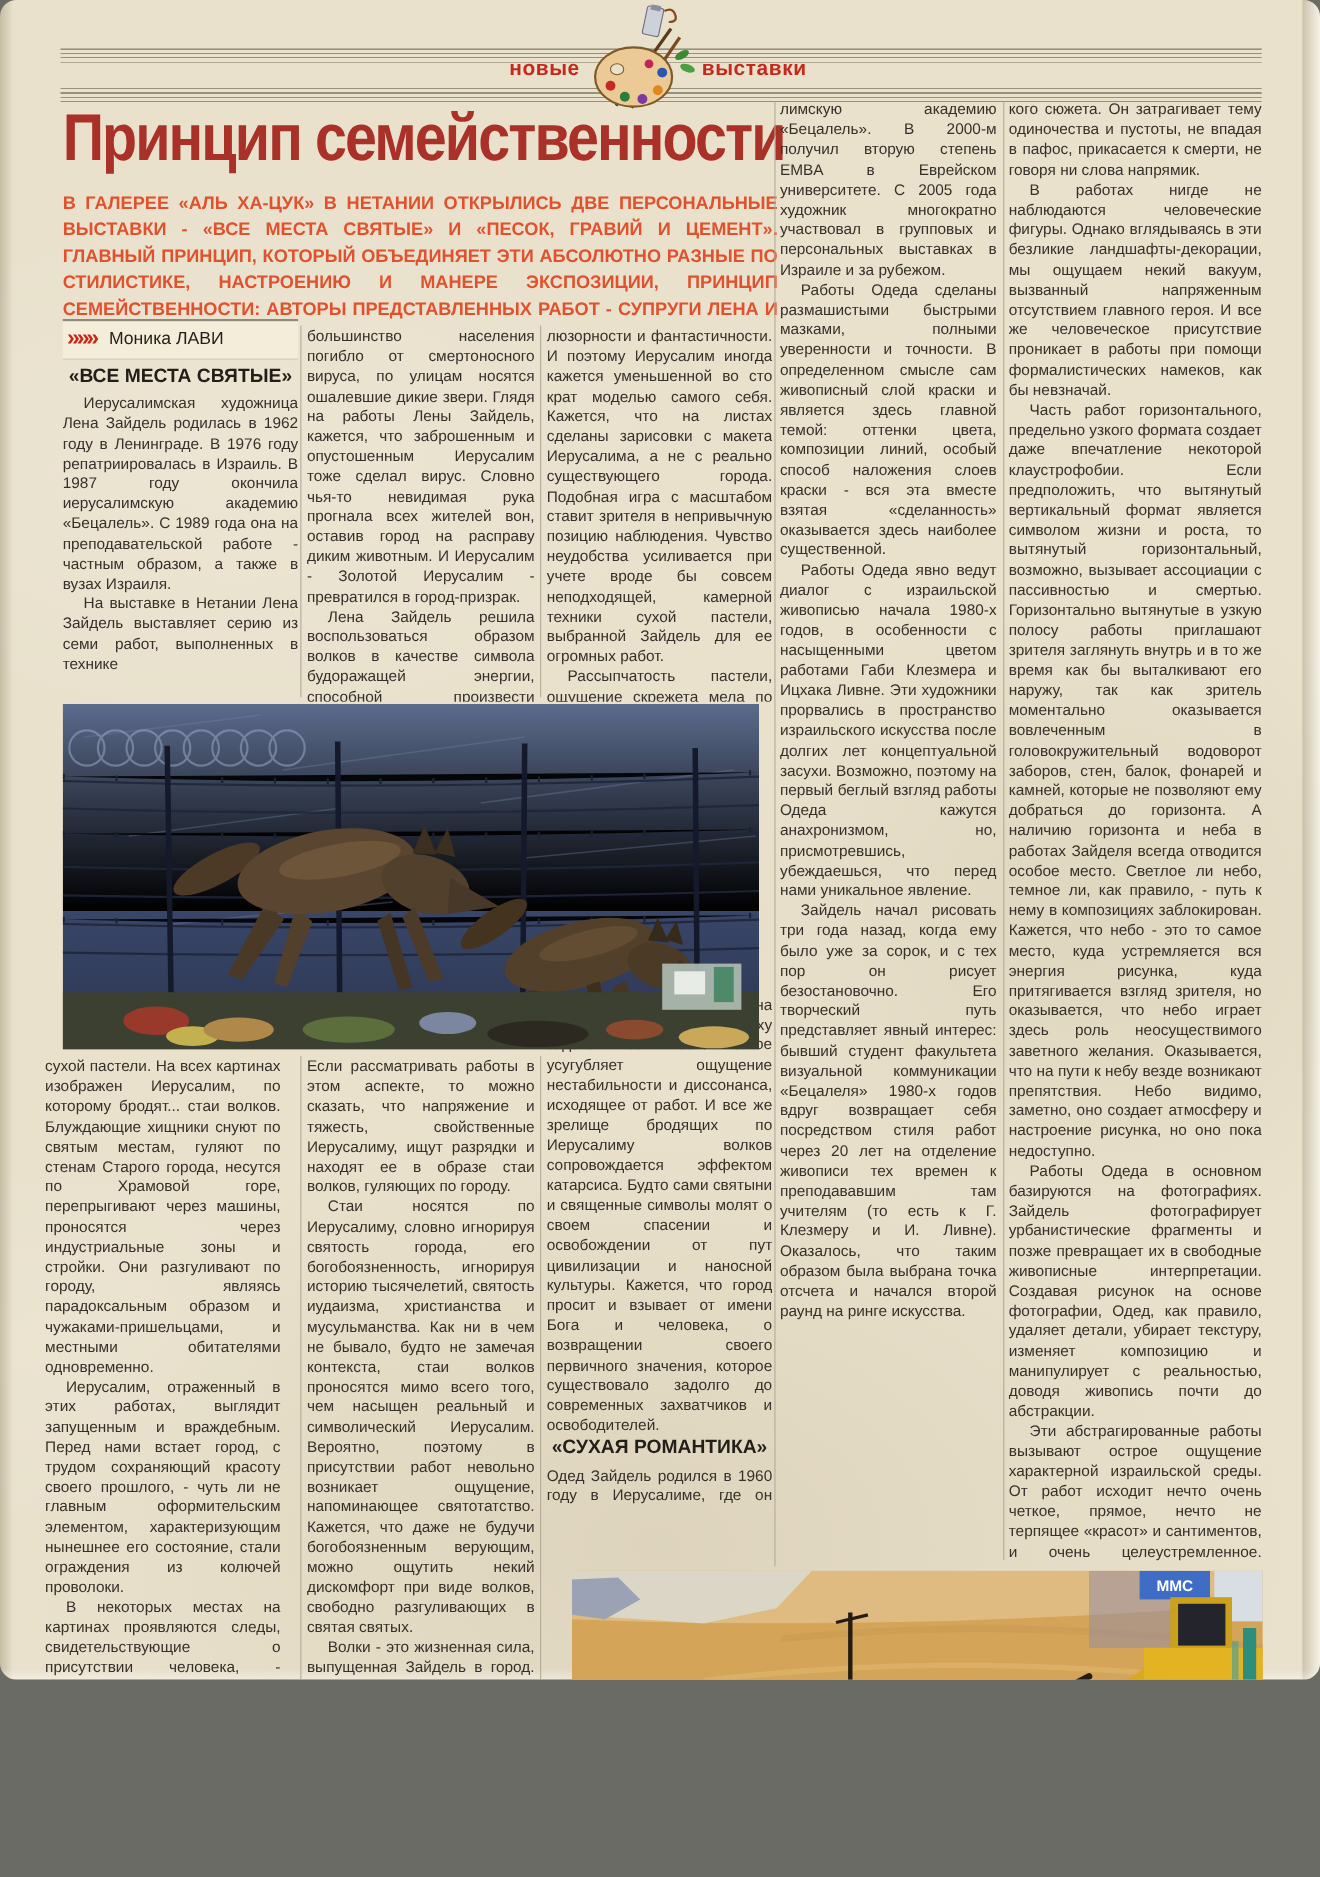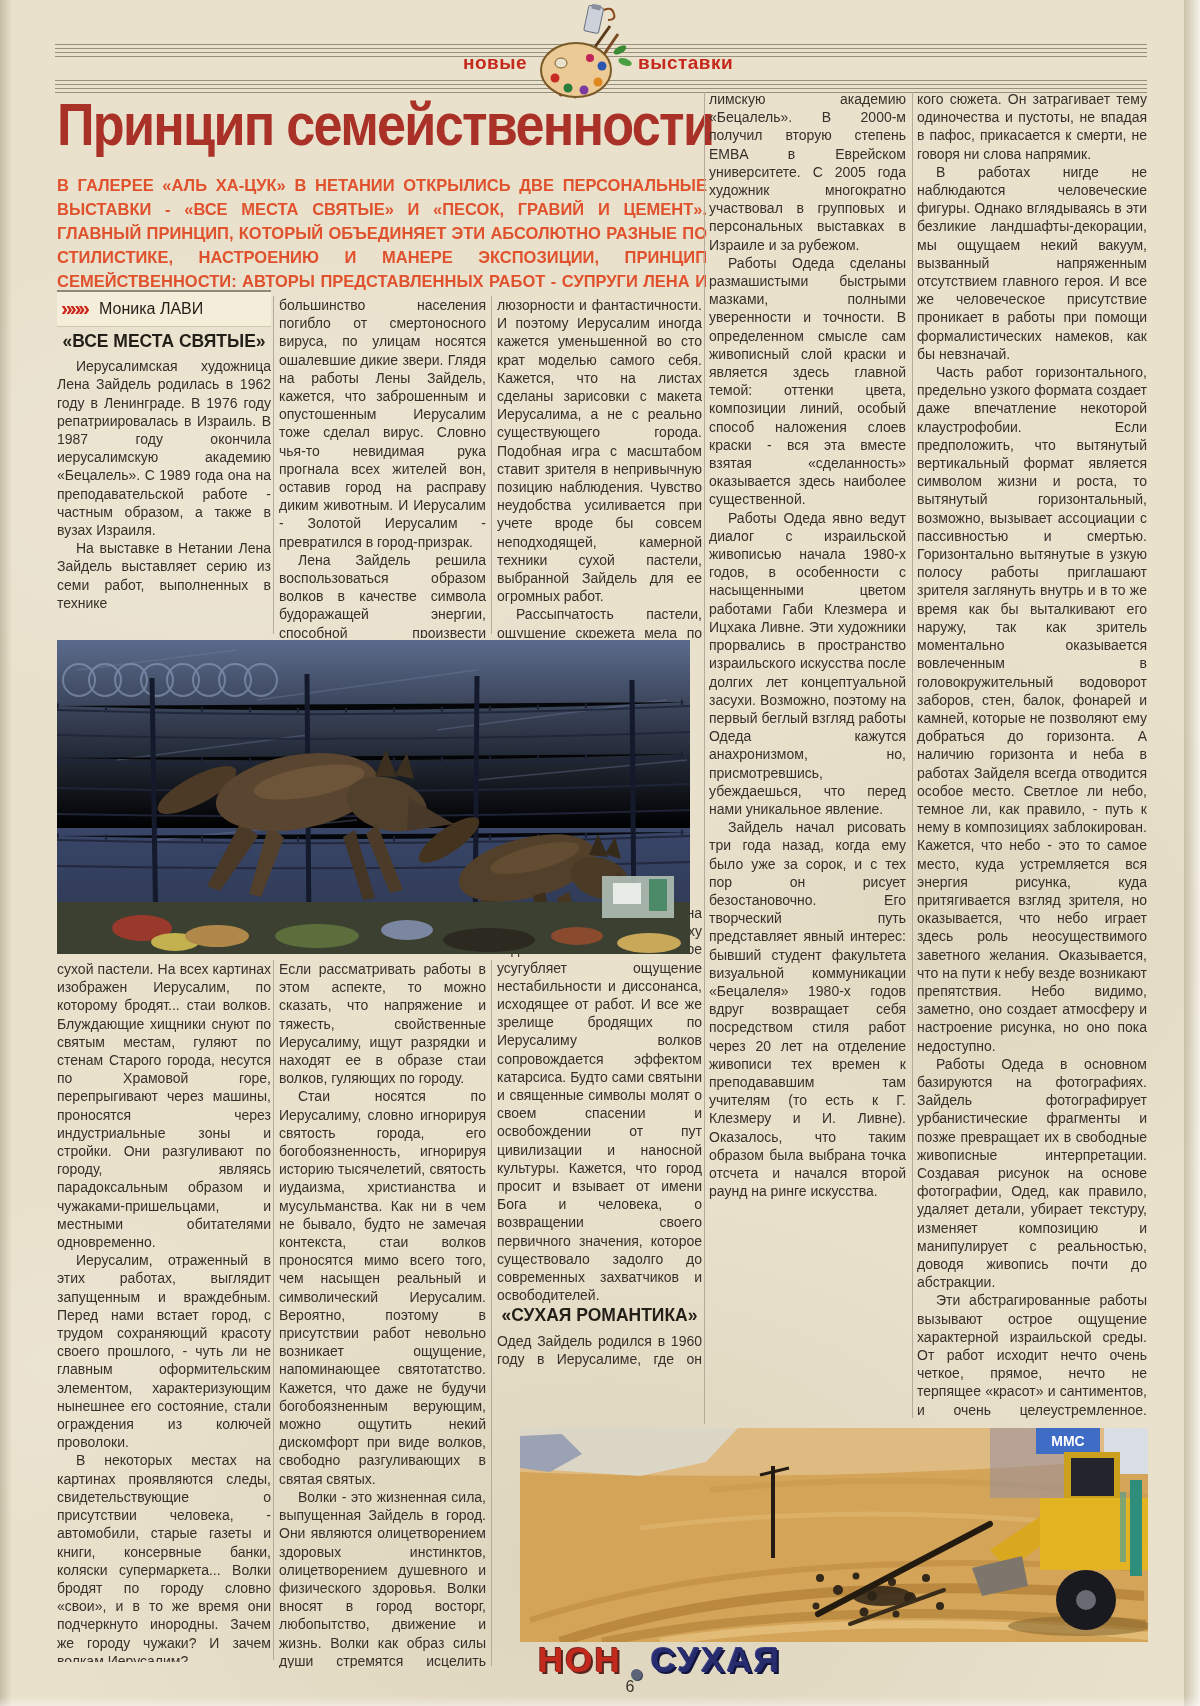--- a/index.html
+++ b/index.html
@@ -1,23 +1,23 @@
 <!DOCTYPE html>
 <html><head>
 <meta charset="utf-8">
 <style>
   html,body{margin:0;padding:0;background:#6b6b66;}
-  .page{position:relative;width:1200px;height:1706px;margin:0 auto;overflow:hidden;
+  .page{position:relative;width:1200px;height:1527px;margin:0 auto;overflow:hidden;
     font-family:"Liberation Sans",sans-serif;
     background:
       radial-gradient(700px 420px at 18% 28%, rgba(255,255,255,.14), transparent 60%),
       radial-gradient(560px 520px at 82% 55%, rgba(125,104,62,.09), transparent 60%),
       radial-gradient(900px 620px at 50% 92%, rgba(140,118,78,.12), transparent 65%),
       radial-gradient(400px 300px at 4% 80%, rgba(255,255,255,.10), transparent 60%),
-      #e9e1cc;}
+      #e9e1cc; border-radius: 15px;}
   .edge-right{position:absolute;right:0;top:0;width:16px;height:100%;
     background:linear-gradient(to right,rgba(120,105,75,.25),rgba(255,255,255,.55));}
   .edge-left{position:absolute;left:0;top:0;width:12px;height:100%;
     background:linear-gradient(to right,rgba(110,95,65,.28),rgba(110,95,65,0));}
   .edge-bottom{position:absolute;left:0;bottom:0;width:100%;height:10px;
     background:linear-gradient(to bottom,rgba(110,95,65,0),rgba(255,255,255,.4));}
 
   .rules{position:absolute;left:55px;width:1092px;height:13px;
     background:repeating-linear-gradient(to bottom,#97907d 0,#97907d 1px,transparent 1px,transparent 4px);}
   .rules.r1{top:44px;} .rules.r2{top:80px;}
@@ -40,21 +40,21 @@
 
   .col{position:absolute;text-align:justify;font-size:14px;line-height:18.2px;color:#36302a;overflow:hidden;}
   .col p{margin:0;text-indent:19px;}
   .col.cont p:first-child{text-indent:0;}
   .col-heading{text-align:center;font-weight:700;font-size:17.5px;color:#221e18;margin:2px 0 7px;text-indent:0;}
   .c1t{left:57px;top:330px;width:214px;height:308px;}
   .c2t{left:279px;top:296px;width:207px;height:342px;}
   .c3t{left:497px;top:296px;width:205px;height:342px;}
   .c4 {left:709px;top:90px;width:197px;height:1336px;}
   .c5 {left:917px;top:90px;width:230px;height:1330px;}
-  .c1b{left:57px;top:960px;width:214px;height:702px;}
+  .c1b{left:41px;top:960px;width:214px;height:702px;}
   .c2b{left:279px;top:960px;width:207px;height:708px;}
   .c3b{left:497px;top:904px;width:205px;height:464px;}
 
   .vrule{position:absolute;width:1px;background:#b3ab97;}
 
   .art{position:absolute;}
   .art svg{display:block;width:100%;height:100%;}
   .wolves{left:57px;top:640px;width:633px;height:314px;}
   .construction{left:520px;top:1428px;width:628px;height:214px;}
 

